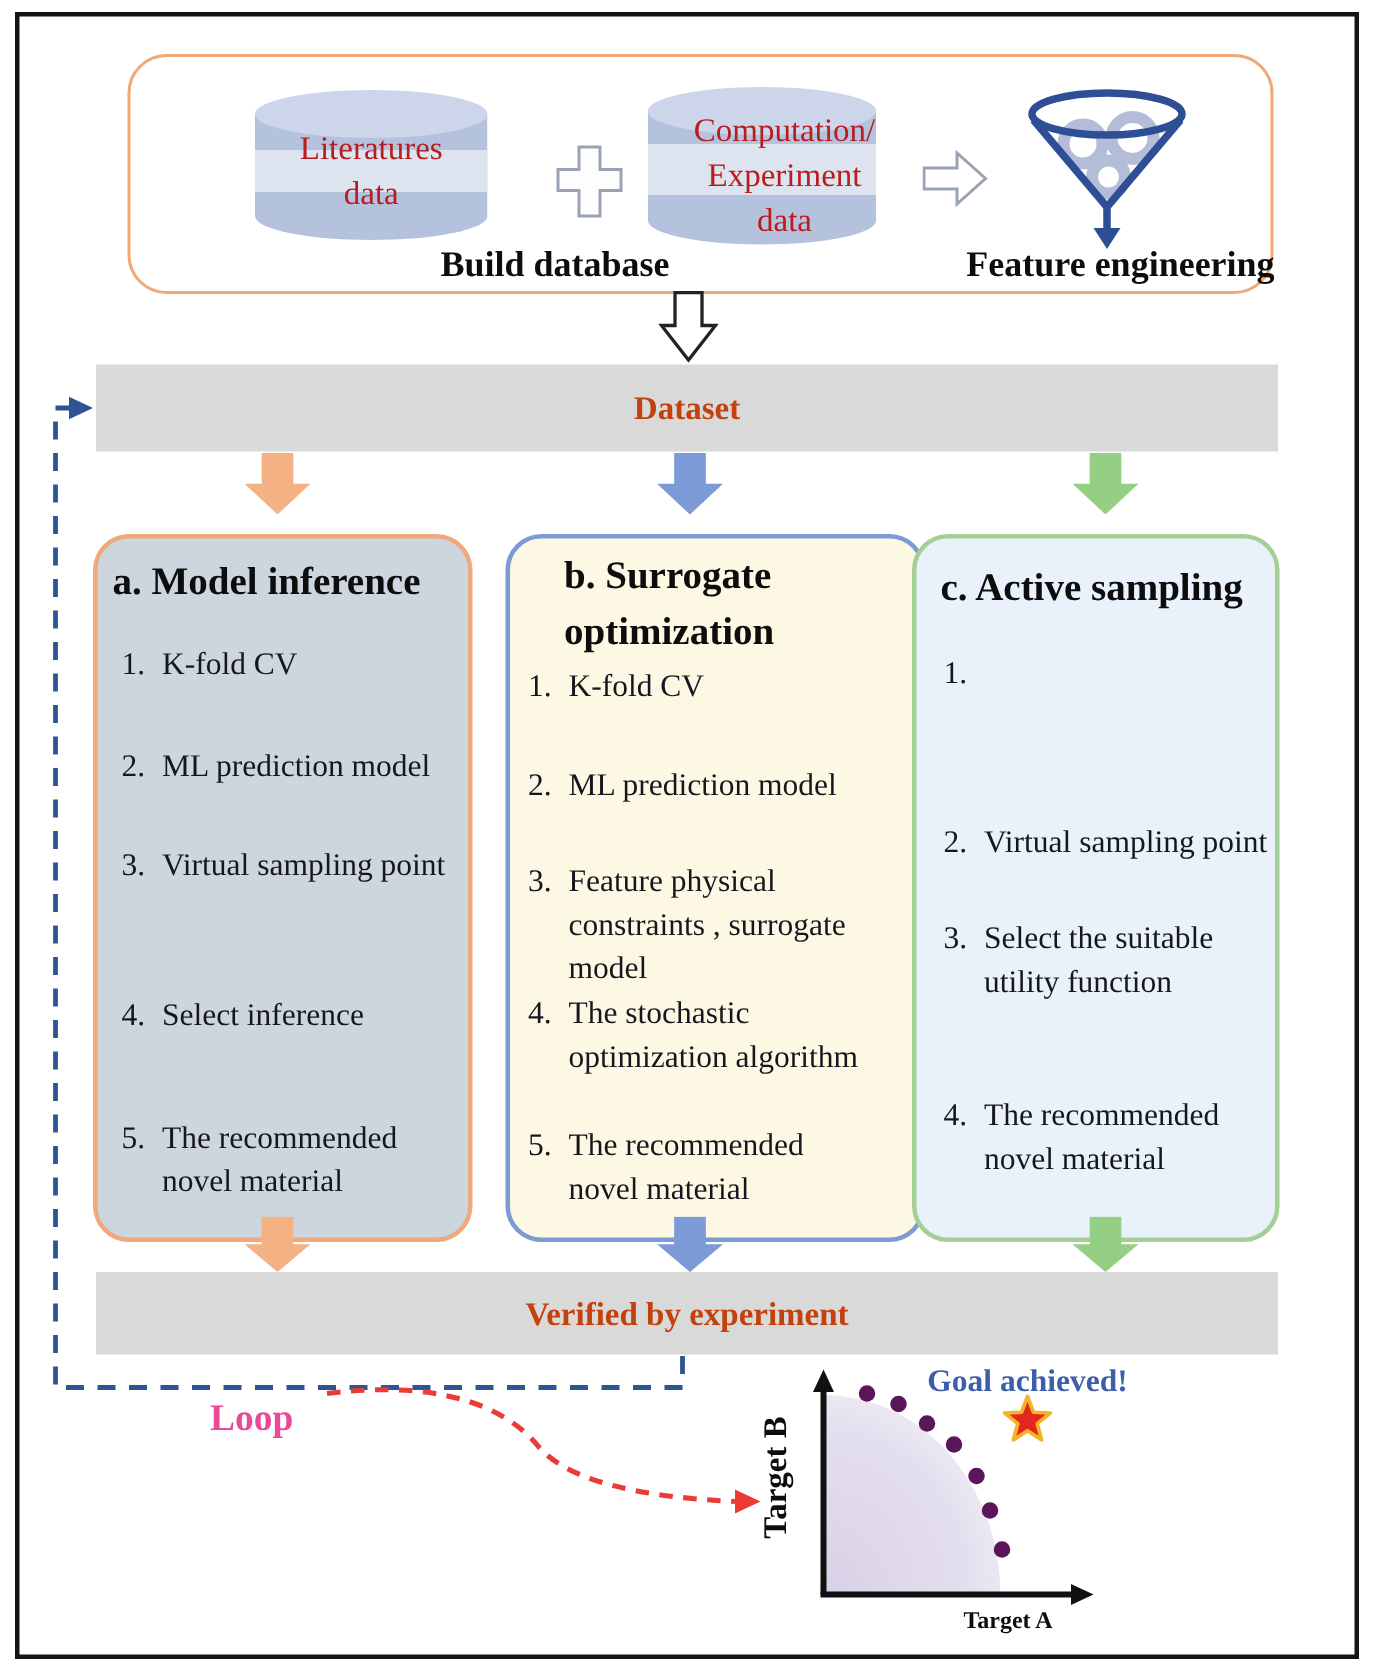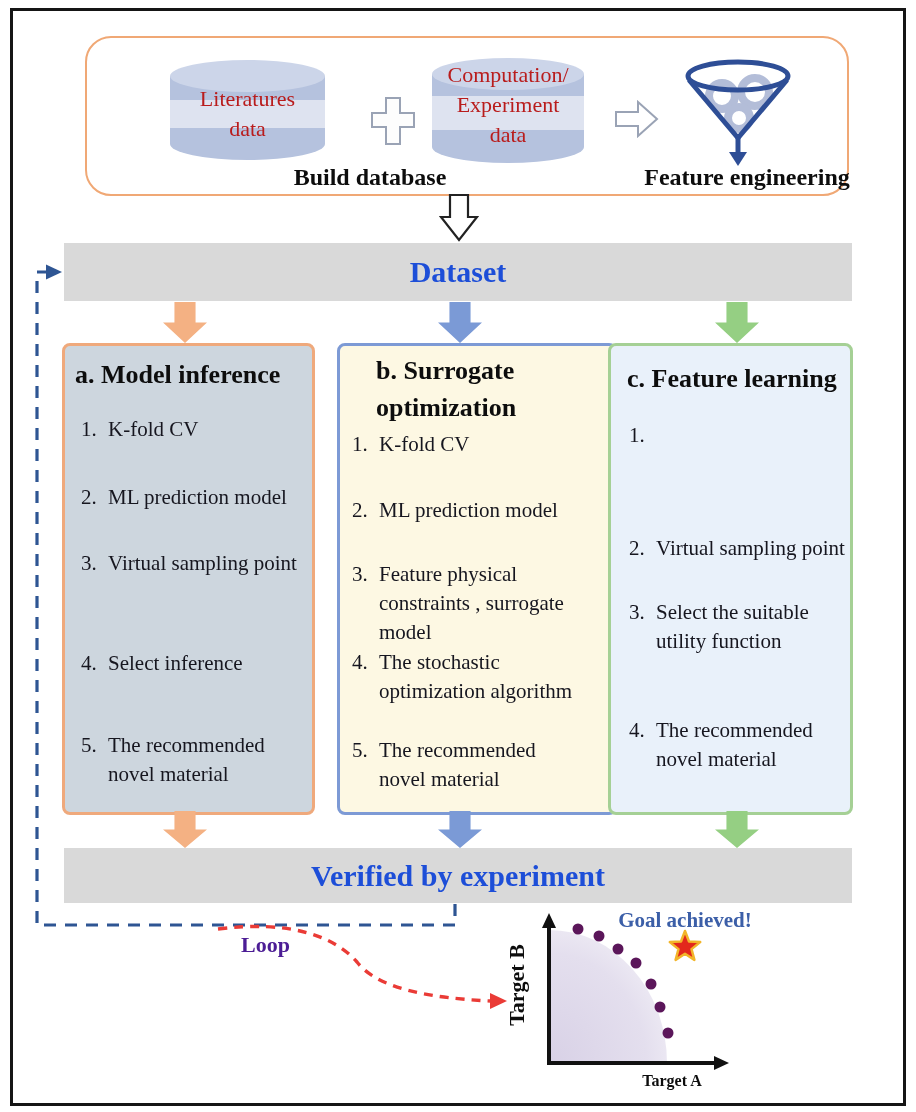--- a/index.html
+++ b/index.html
@@ -10,47 +10,47 @@
   
   .top-box{position:absolute;left:85px;top:36px;width:760px;height:156px;
            border:2px solid #f0a875;border-radius:26px;background:#fff;}
   .cyl{position:absolute;}
   .cyl-label{position:absolute;width:100%;text-align:center;white-space:pre-line;
              font-size:22px;line-height:30px;color:#b91c1c;}
   .hdr-label{position:absolute;font-weight:bold;font-size:24px;text-align:center;color:#0d0d0d;}
 
   
   .bar{position:absolute;left:64px;width:788px;background:#d9d9d9;text-align:center;
-       font-weight:bold;font-size:30px;color:#1d4ed8;}
+       font-weight:bold;font-size:22px;color:#c2410c;}
   .bar-dataset{top:243px;height:58px;line-height:58px;}
   .bar-verified{top:848px;height:55px;line-height:55px;}
 
   
   .blockarrow{position:absolute;width:44px;
       clip-path:polygon(26% 0,74% 0,74% 50%,100% 50%,50% 100%,0 50%,26% 50%);}
   .arr-orange{background:#f4b183;}
   .arr-blue{background:#7b9ad6;}
   .arr-green{background:#95cf83;}
   .row1{top:302px;height:41px;}
   .row2{top:811px;height:37px;}
 
   
-  .col{position:absolute;top:343px;height:472px;border-radius:8px;border:3px solid;box-sizing:border-box;}
+  .col{position:absolute;top:356px;height:472px;border-radius:24px;border:3px solid;box-sizing:border-box;}
   .col-a{left:62px;width:253px;background:#cdd6de;border-color:#efa97c;}
   .col-b{left:337px;width:280px;background:#fdf8e3;border-color:#7d9ad5;}
   .col-c{left:608px;width:245px;background:#e9f1fa;border-color:#a5d095;}
   .col-title{position:absolute;font-weight:bold;font-size:26px;line-height:37px;
              white-space:pre-line;color:#0d0d0d;}
   .it{position:absolute;display:flex;font-size:21px;line-height:29px;color:#16161f;}
   .it .num{width:27px;flex:0 0 27px;}
   .it .txt{white-space:pre-line;}
 
   
-  .loop-label{position:absolute;left:140px;top:932px;width:150px;text-align:right;
-              font-weight:bold;font-size:22px;color:#4c1d95;}
+  .loop-label{position:absolute;left:140px;top:932px;width:150px;text-align:left;
+              font-weight:bold;font-size:25px;color:#ec4899;}
   .goal-label{position:absolute;left:580px;top:908px;width:210px;text-align:center;
               font-weight:bold;font-size:21px;color:#3c5fa8;}
   .front-label{position:absolute;left:512px;top:986px;width:200px;text-align:center;
                font-weight:bold;font-style:italic;font-size:20px;color:#4a6cb3;
                transform:rotate(51deg);letter-spacing:1px;}
   .targetA{position:absolute;left:572px;top:1072px;width:200px;text-align:center;
            font-weight:bold;font-size:16px;color:#0d0d0d;}
   .targetB{position:absolute;left:437px;top:972px;width:160px;text-align:center;
            font-weight:bold;font-size:22px;color:#0d0d0d;transform:rotate(-90deg);}
 
@@ -78,21 +78,21 @@
     <svg class="icon" style="left:283px;top:58px;" width="46" height="50" viewBox="0 0 46 50">
       <path d="M16,2 H30 V17 H44 V31 H30 V48 H16 V31 H2 V17 H16 Z" fill="#fdfdfd" stroke="#9aa3b5" stroke-width="2"></path>
     </svg>
 
     <div class="cyl" style="left:345px;top:18px;width:152px;height:112px;">
       <svg width="152" height="112" viewBox="0 0 152 112">
         <path d="M0,18 V91 A76,16 0 0 0 152,91 V18 Z" fill="#b5c2de"></path>
         <rect x="0" y="40" width="152" height="34" fill="#dee3f0"></rect>
         <ellipse cx="76" cy="18" rx="76" ry="16" fill="#ccd5e9"></ellipse>
       </svg>
-      <div class="cyl-label" style="top:4px;">Computation/
+      <div class="cyl-label" style="top:16px;margin-left:15px;">Computation/
 Experiment
 data</div>
     </div>
 
     <svg class="icon" style="left:528px;top:62px;" width="44" height="38" viewBox="0 0 44 38">
       <path d="M1,12 H23 V2 L42,19 L23,36 V26 H1 Z" fill="#ffffff" stroke="#9aa3b5" stroke-width="2"></path>
     </svg>
 
     <svg class="icon" style="left:592px;top:16px;" width="118" height="118" viewBox="0 0 118 118">
       <circle cx="43" cy="42" r="13" fill="none" stroke="#b3bdd8" stroke-width="8"></circle>
@@ -166,21 +166,21 @@
 optimization algorithm</span>
       </div>
     <div class="it" style="left:12px;top:390px;">
       <span class="num">5.</span>
       <span class="txt">The recommended
 novel material</span>
       </div>
   </div>
 
   <div class="col col-c">
-    <div class="col-title" style="left:16px;top:14px;">c. Feature learning</div>
+    <div class="col-title" style="left:16px;top:14px;">c. Active sampling</div>
     <div class="it" style="left:18px;top:75px;">
       <span class="num">1.</span>
       </div>
     <div class="it" style="left:18px;top:188px;">
       <span class="num">2.</span>
       <span class="txt">Virtual sampling point</span>
       </div>
     <div class="it" style="left:18px;top:252px;">
       <span class="num">3.</span>
       <span class="txt">Select the suitable

